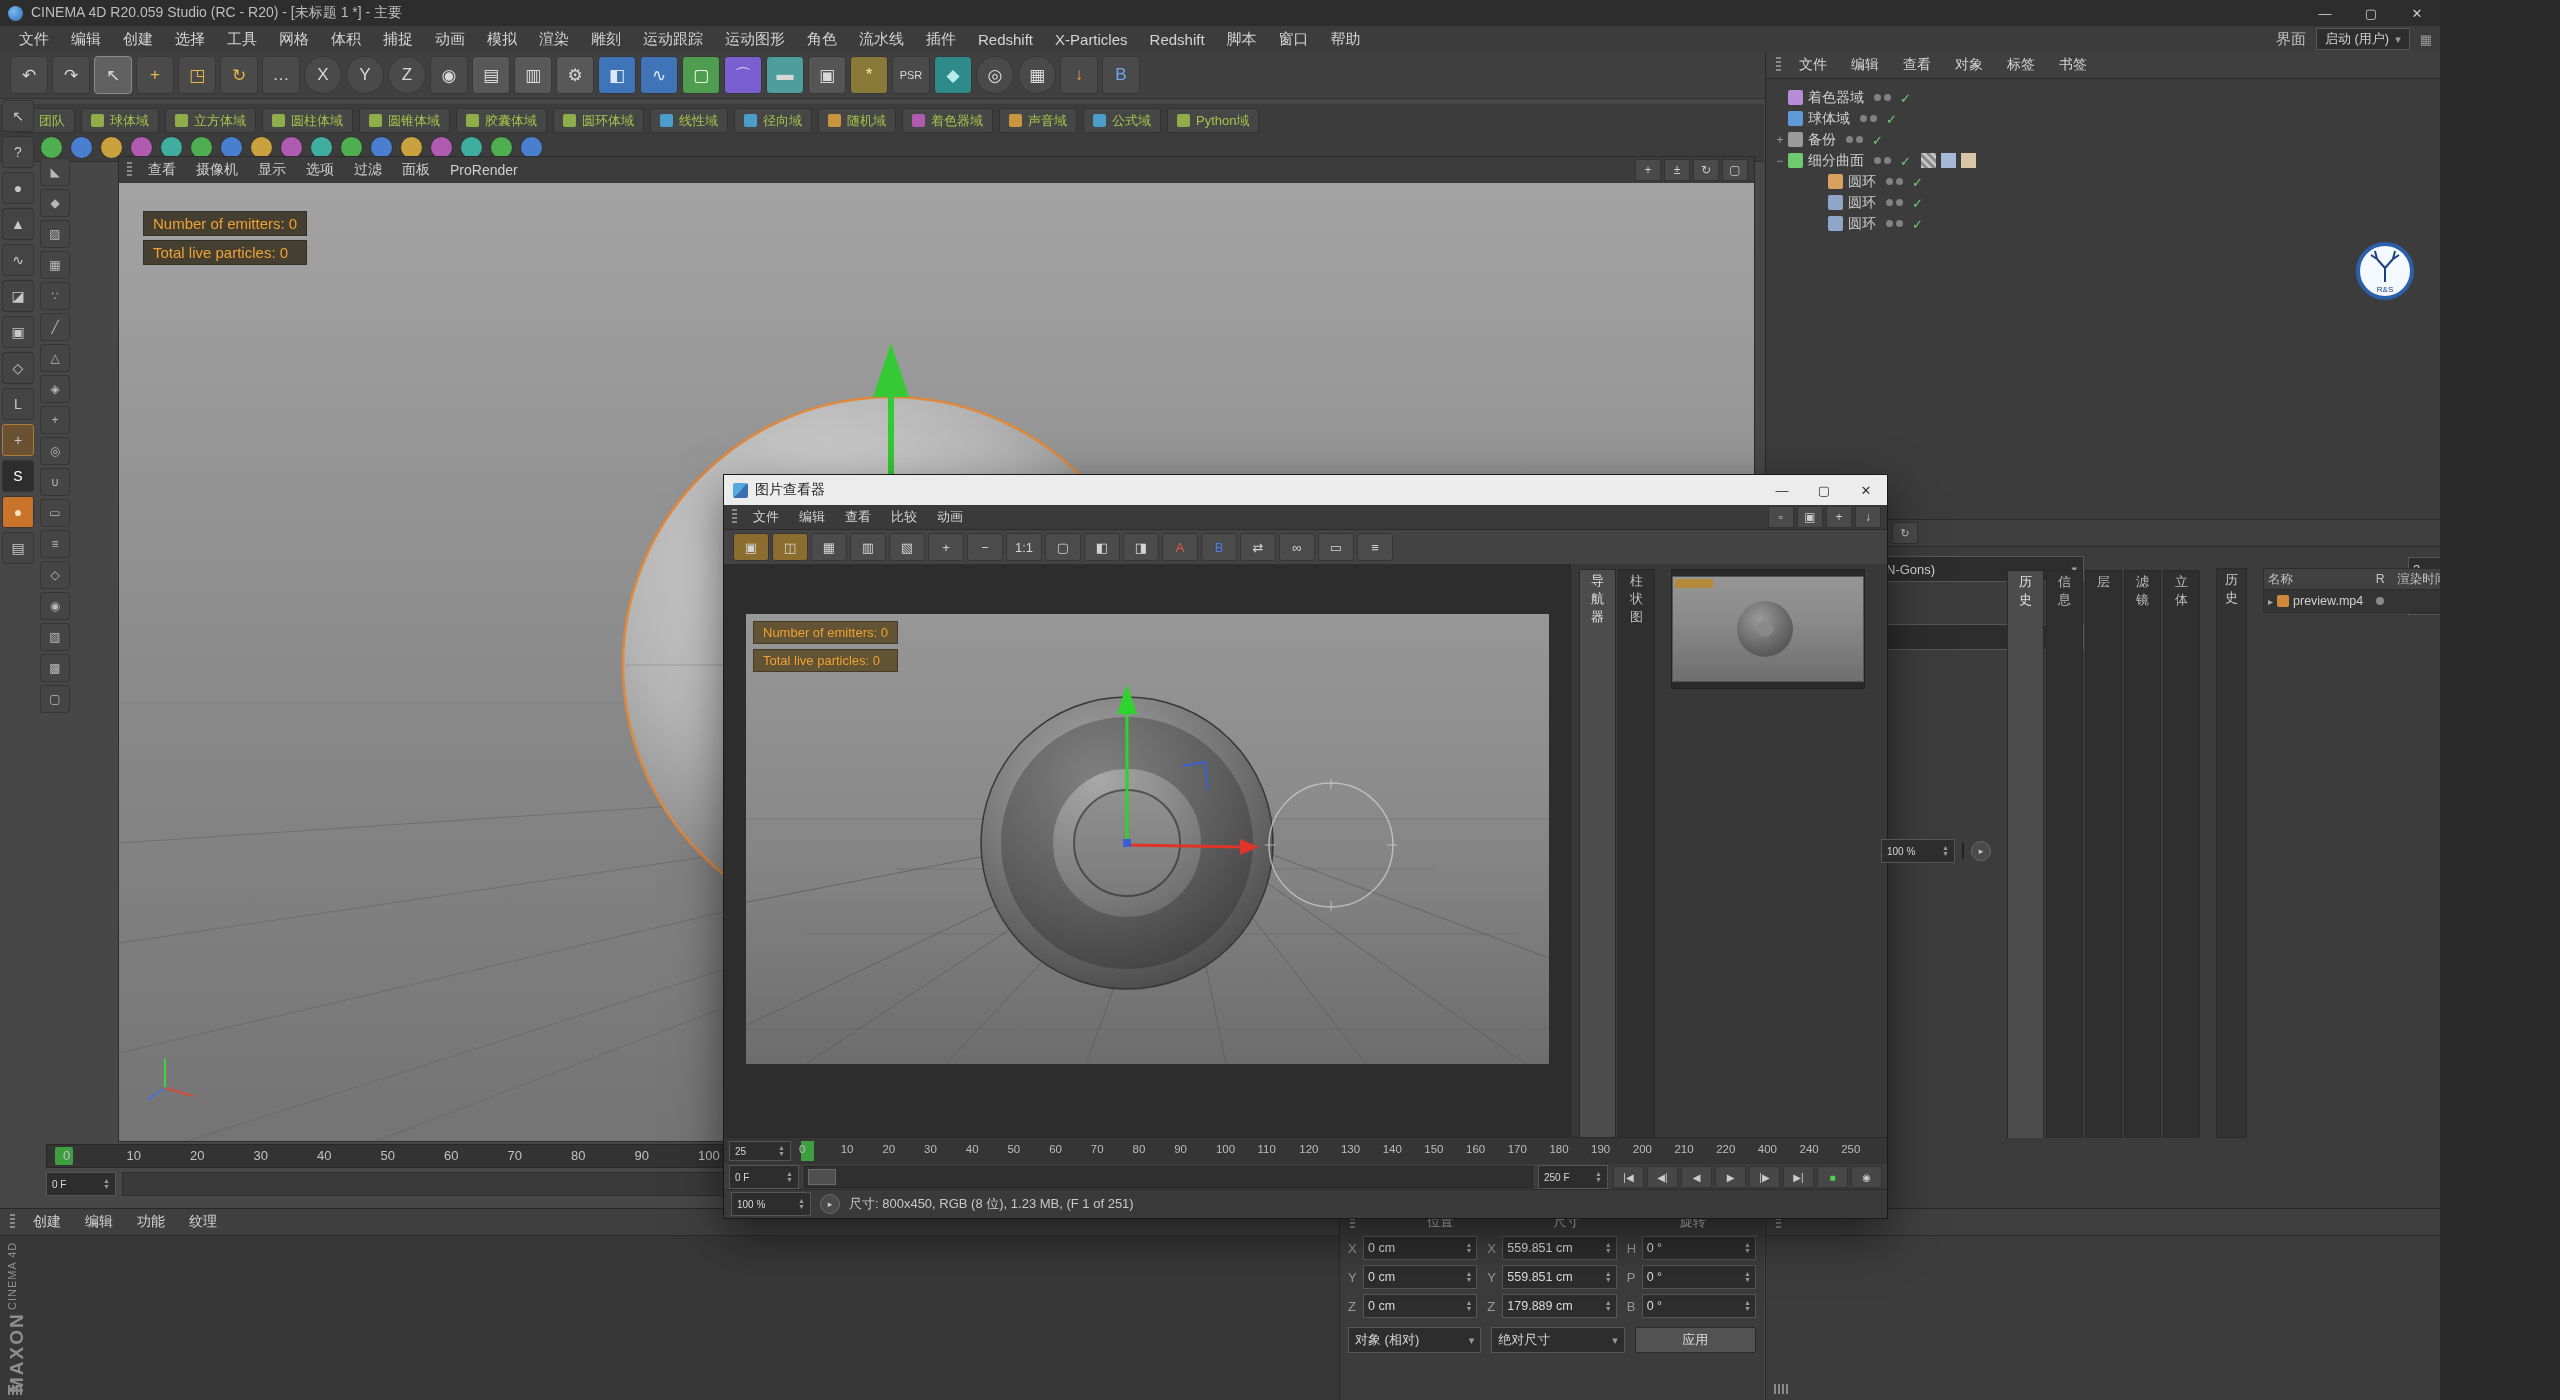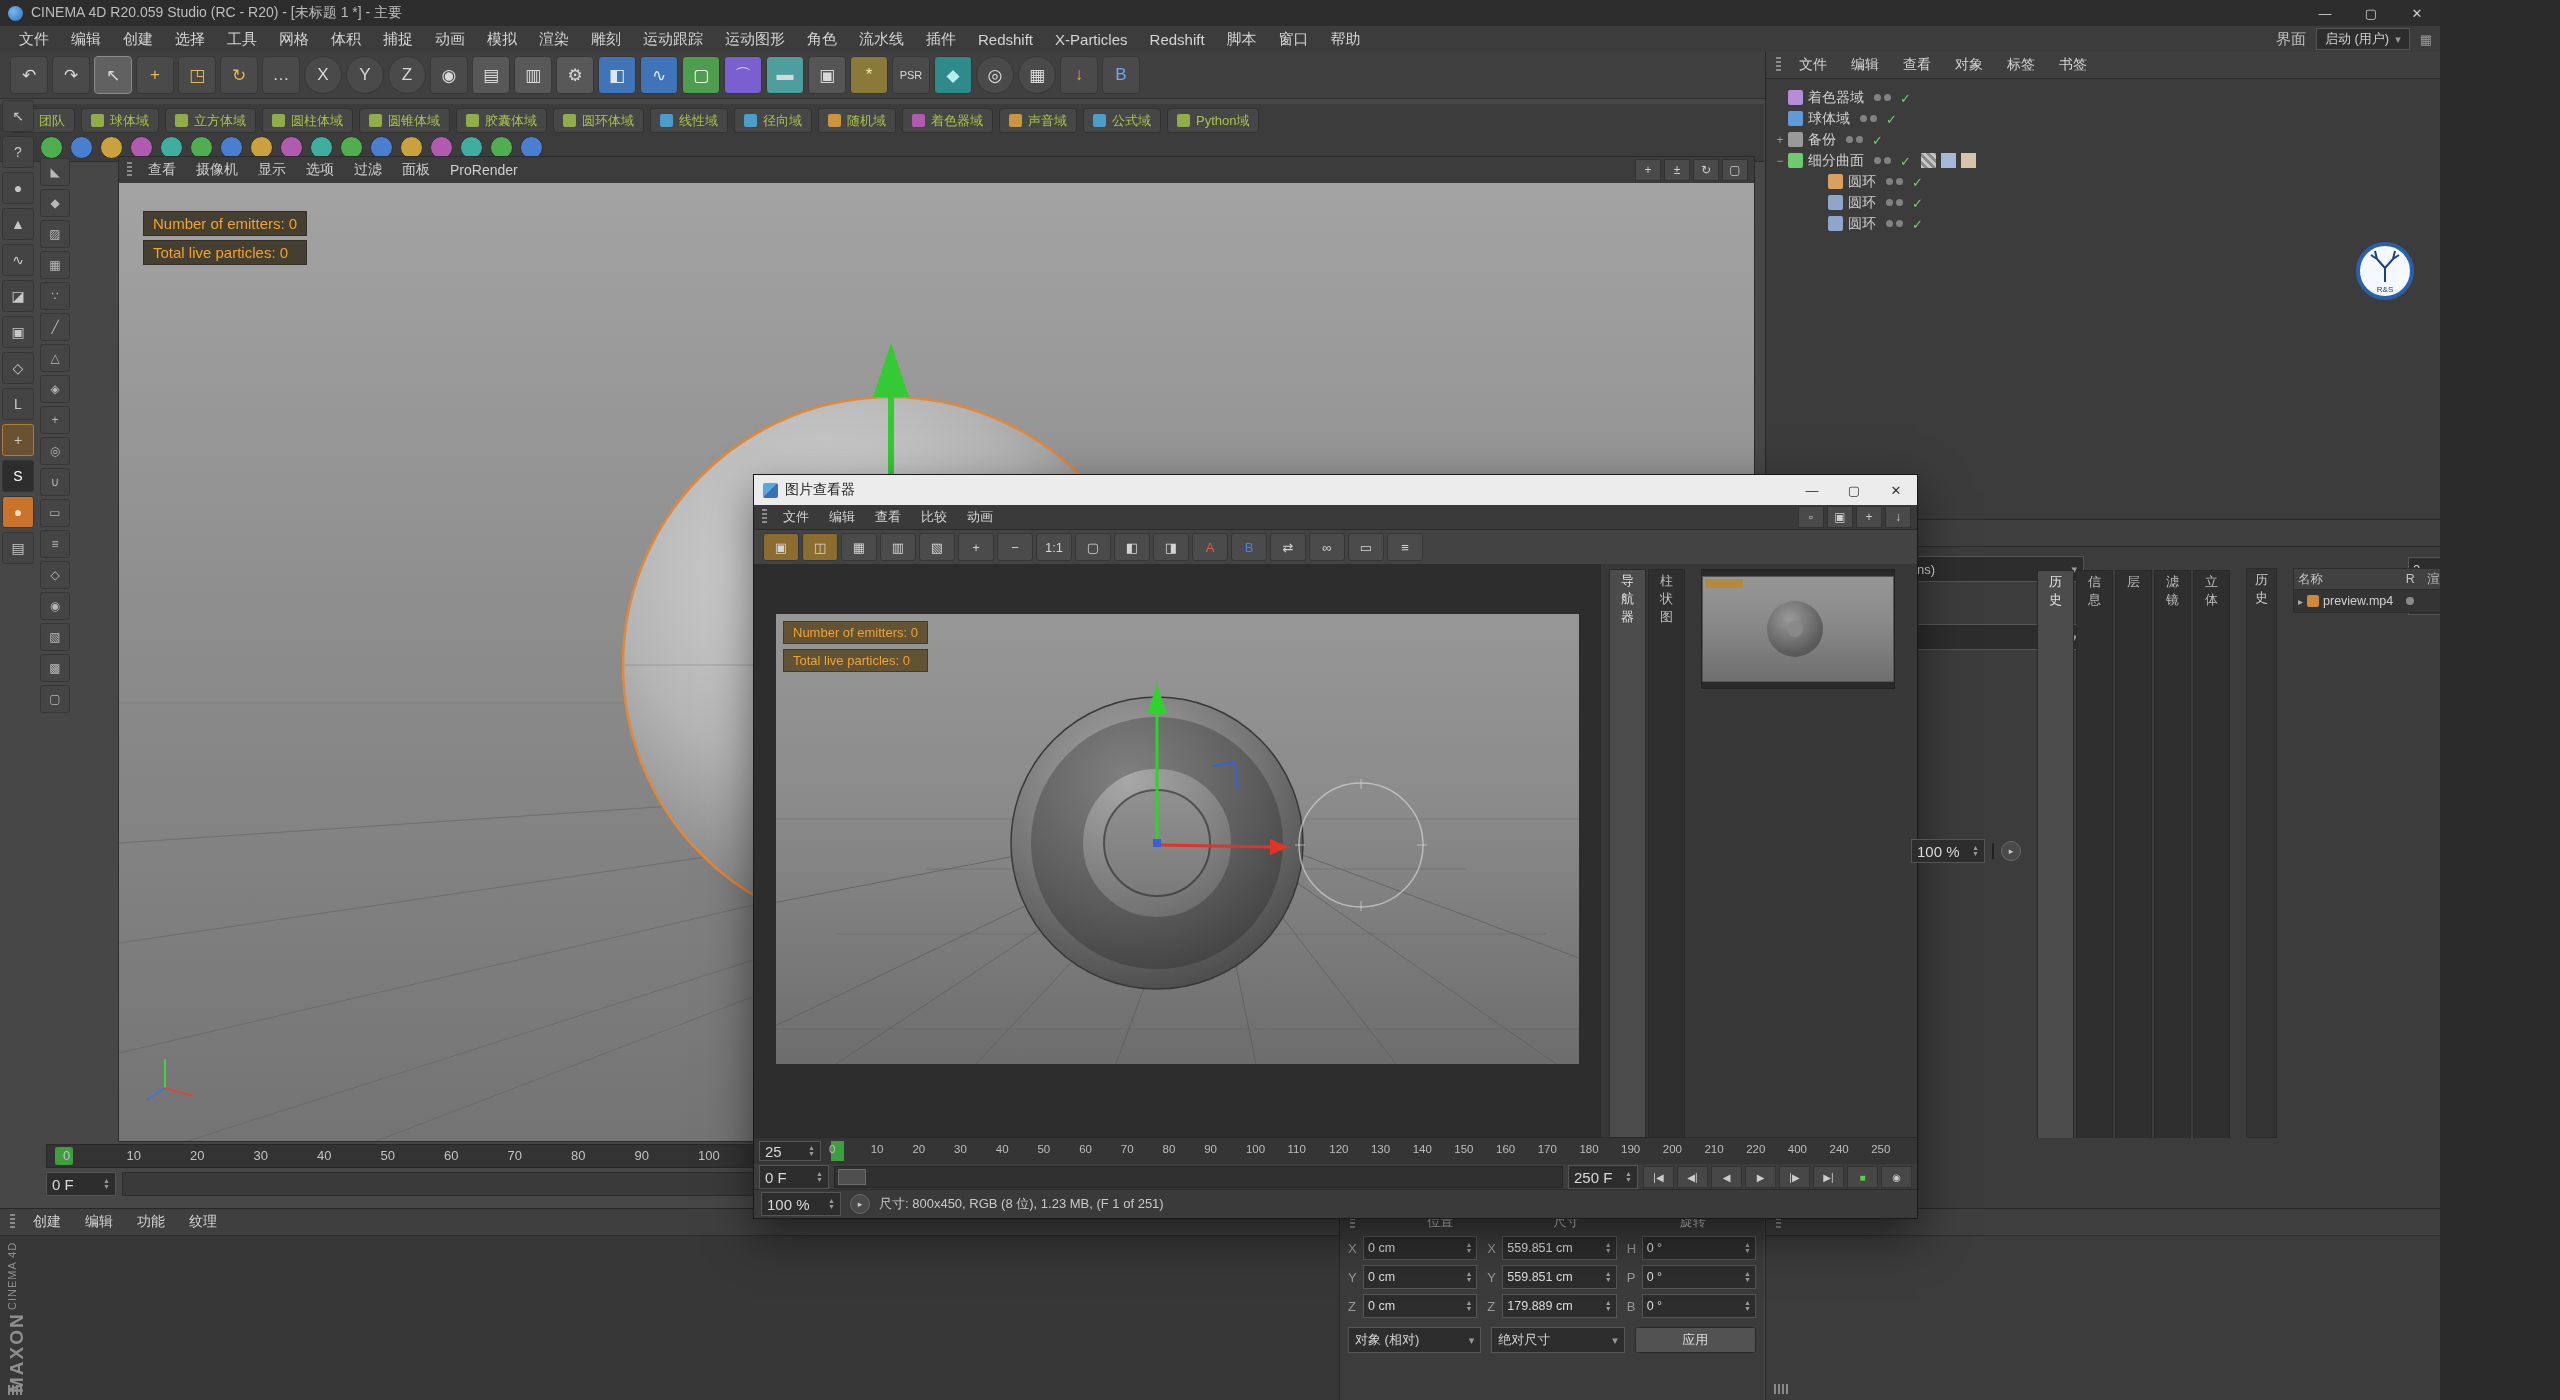--- a/index.html
+++ b/index.html
@@ -65,21 +65,21 @@
              background:linear-gradient(#a3a3a3,#8e8e8e 44%,#747474);}
   .hud{position:absolute;left:24px;top:28px;display:flex;flex-direction:column;gap:4px;}
   .hud-box{background:rgba(52,46,28,.85);color:#f0a232;font-size:15px;padding:3px 9px;border:1px solid rgba(25,25,25,.4);white-space:nowrap;}
   
   .ruler{position:absolute;left:46px;top:1144px;width:1718px;height:24px;background:#333;border:1px solid #282828;box-sizing:border-box;}
   .playhead{position:absolute;left:8px;top:2px;bottom:2px;width:18px;background:#3f9e3f;border-radius:2px;}
   .ruler-nums{position:absolute;left:16px;top:3px;display:flex;}
   .ruler-num{width:63.5px;font-size:13px;color:#c2c2c2;}
   .transport{position:absolute;left:46px;top:1170px;width:1718px;height:28px;display:flex;align-items:center;gap:6px;}
   .fr{height:24px;background:#2d2d2d;border:1px solid #555;display:flex;align-items:center;justify-content:space-between;
-      padding:0 5px;font-size:15px;color:#d8d8d8;box-sizing:border-box;}
+      padding:0 5px;font-size:10px;color:#d8d8d8;box-sizing:border-box;}
   .tstrip{flex:1;height:22px;background:#3a3a3a;border:1px solid #2d2d2d;}
   
   .materials{position:absolute;left:0;top:1208px;width:1339px;height:192px;background:#373737;border-top:1px solid #282828;}
   .panel-header{height:26px;background:#3f3f3f;border-bottom:1px solid #2b2b2b;display:flex;align-items:center;padding:0 8px;font-size:14px;}
   .panel-header .menu-item{padding:0 12px;}
   .brand{position:absolute;left:6px;bottom:8px;writing-mode:vertical-rl;transform:rotate(180deg);color:#8e8e8e;display:flex;gap:2px;}
   .brand .b1{font-size:19px;font-weight:bold;letter-spacing:2px;}
   .brand .b2{font-size:11px;letter-spacing:1px;}
   .corner-grip{position:absolute;left:8px;bottom:6px;width:14px;height:10px;
                background:repeating-linear-gradient(to right,#8a8a8a 0 2px,transparent 2px 4px);}
@@ -122,21 +122,21 @@
   .attr-row{display:flex;align-items:center;margin-bottom:9px;}
   .attr-select{width:230px;height:24px;margin-left:62px;background:#2d2d2d;border:1px solid #565656;display:flex;
                align-items:center;justify-content:space-between;padding:0 6px;font-size:13px;color:#d4d4d4;}
   .attr-num{margin-left:auto;margin-right:38px;width:64px;height:22px;background:#2d2d2d;border:1px solid #565656;
             display:flex;align-items:center;justify-content:space-between;padding:0 4px;font-size:13px;color:#d8d8d8;}
   .side-strip{position:absolute;right:0;top:0;width:28px;bottom:0;background:#383838;border-left:1px solid #2b2b2b;
               display:flex;flex-direction:column;align-items:center;padding-top:6px;gap:5px;}
   .strip-btn{width:20px;height:20px;background:#464646;border:1px solid #333;display:flex;align-items:center;justify-content:center;font-size:11px;color:#b8b8b8;}
   .deer{position:absolute;left:588px;top:188px;width:62px;height:62px;}
   
-  .pv{position:absolute;left:753px;top:474px;width:1163px;height:743px;background:#c4b5fd;border:1px solid #191919;
+  .pv{position:absolute;left:723px;top:474px;width:1163px;height:743px;background:#c4b5fd;border:1px solid #191919;
       box-shadow:0 16px 44px rgba(0,0,0,.5);z-index:20;}
   .pv-title{height:30px;background:#ececec;color:#222;display:flex;align-items:center;padding:0 0 0 9px;font-size:14px;gap:7px;}
   .pv-app-icon{width:15px;height:15px;border-radius:2px;background:linear-gradient(135deg,#58a8e0 50%,#3a6fb0 50%);}
   .pv-title .win-btn{width:42px;height:30px;color:#333;}
   .pv-menus{height:24px;background:#3a3a3a;border-bottom:1px solid #2b2b2b;display:flex;align-items:center;padding:0 6px;font-size:13px;}
   .pv-menus .menu-item{padding:0 10px;}
   .pv-mcorner{margin-left:auto;display:flex;gap:3px;}
   .pv-toolbar{height:34px;background:#434343;border-bottom:1px solid #2b2b2b;display:flex;align-items:center;gap:3px;padding:0 9px;}
   .pv-tbtn{min-width:28px;height:26px;background:#4b4b4b;border:1px solid #363636;border-radius:3px;display:flex;
            align-items:center;justify-content:center;padding:0 3px;}

